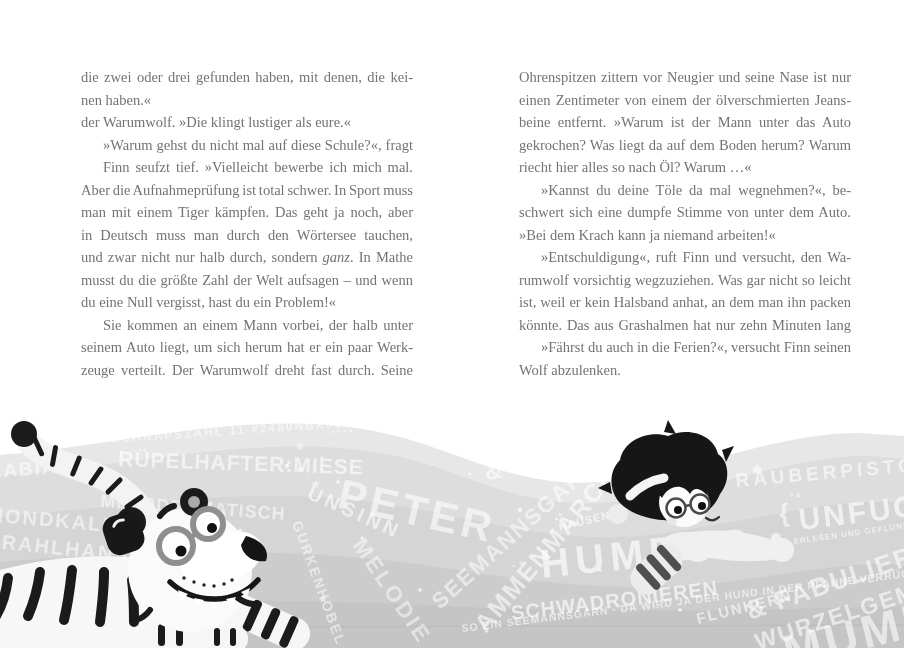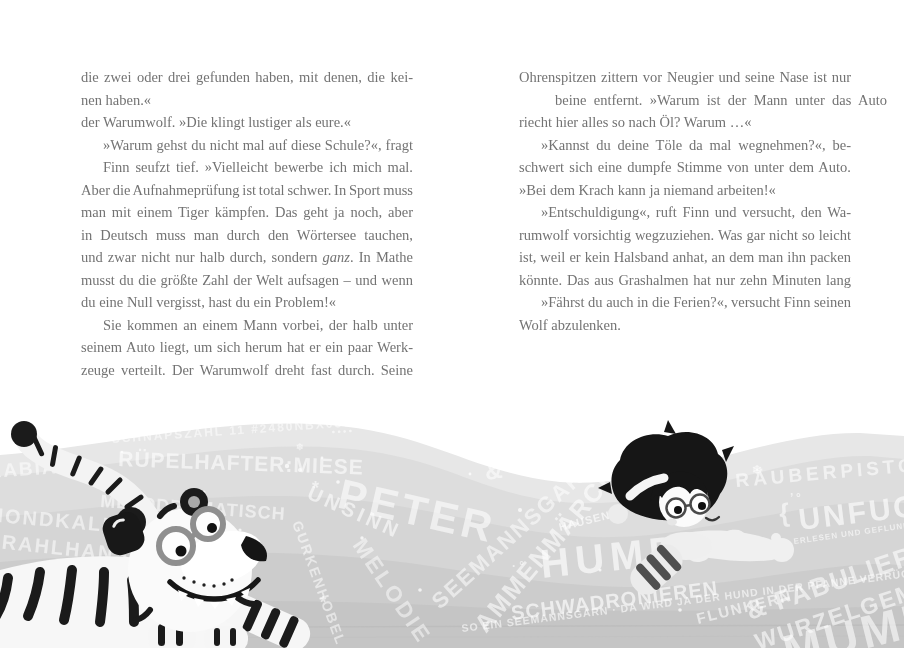--- a/index.html
+++ b/index.html
@@ -30,21 +30,23 @@
       <div class="line just"><span style="word-spacing: 4.43973px;">in Deutsch muss man durch den Wörtersee tauchen,</span></div>
       <div class="line just"><span style="word-spacing: 1.49479px;">und zwar nicht nur halb durch, sondern <i>ganz</i>. In Mathe</span></div>
       <div class="line just"><span style="word-spacing: 0.885938px;">musst du die größte Zahl der Welt aufsagen – und wenn</span></div>
       <div class="line"><span>du eine Null vergisst, hast du ein Problem!«</span></div>
       <div class="line ind just"><span style="word-spacing: 1.85547px;">Sie kommen an einem Mann vorbei, der halb unter</span></div>
       <div class="line just"><span style="word-spacing: 1.08906px;">seinem Auto liegt, um sich herum hat er ein paar Werk-</span></div>
       <div class="line just"><span style="word-spacing: 2.59598px;">zeuge verteilt. Der Warumwolf dreht fast durch. Seine</span></div>
     </div>
   <div id="col-right" class="text-col col-right">
       <div class="line just"><span style="word-spacing: 1.13281px; text-align: right;">Ohrenspitzen zittern vor Neugier und seine Nase ist nur</span></div>
-      <div class="line just"><span style="word-spacing: 3.74414px; margin-left: 36px;">beine entfernt. »Warum ist der Mann unter das Auto</span></div>
+      <div class="line just"><span style="word-spacing: 1.64844px;">einen Zentimeter von einem der ölverschmierten Jeans-</span></div>
+      <div class="line just"><span style="word-spacing: 3.74414px;">beine entfernt. »Warum ist der Mann unter das Auto</span></div>
+      <div class="line just"><span style="word-spacing: 0.6875px;">gekrochen? Was liegt da auf dem Boden herum? Warum</span></div>
       <div class="line"><span>riecht hier alles so nach Öl? Warum …«</span></div>
       <div class="line ind just"><span style="word-spacing: 3.25223px;">»Kannst du deine Töle da mal wegnehmen?«, be-</span></div>
       <div class="line just"><span style="word-spacing: 1.58203px;">schwert sich eine dumpfe Stimme von unter dem Auto.</span></div>
       <div class="line"><span>»Bei dem Krach kann ja niemand arbeiten!«</span></div>
       <div class="line ind just"><span style="word-spacing: 2.10156px;">»Entschuldigung«, ruft Finn und versucht, den Wa-</span></div>
       <div class="line just"><span style="word-spacing: 0.348214px;">rumwolf vorsichtig wegzuziehen. Was gar nicht so leicht</span></div>
       <div class="line just"><span style="word-spacing: 0.423438px; text-align: center;">ist, weil er kein Halsband anhat, an dem man ihn packen</span></div>
       <div class="line just"><span style="word-spacing: 1.18164px;">könnte. Das aus Grashalmen hat nur zehn Minuten lang</span></div>
       <div class="line ind just"><span style="word-spacing: -0.0605469px;">»Fährst du auch in die Ferien?«, versucht Finn seinen</span></div>
       <div class="line"><span>Wolf abzulenken.</span></div>

